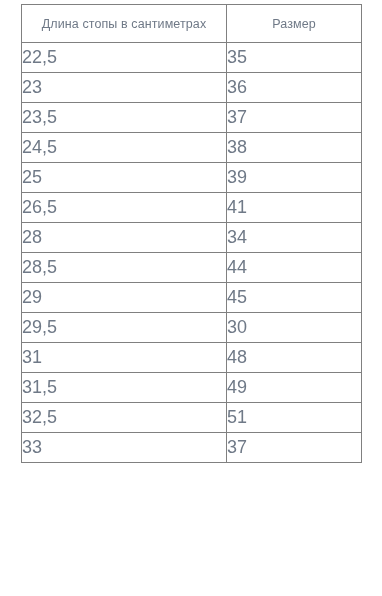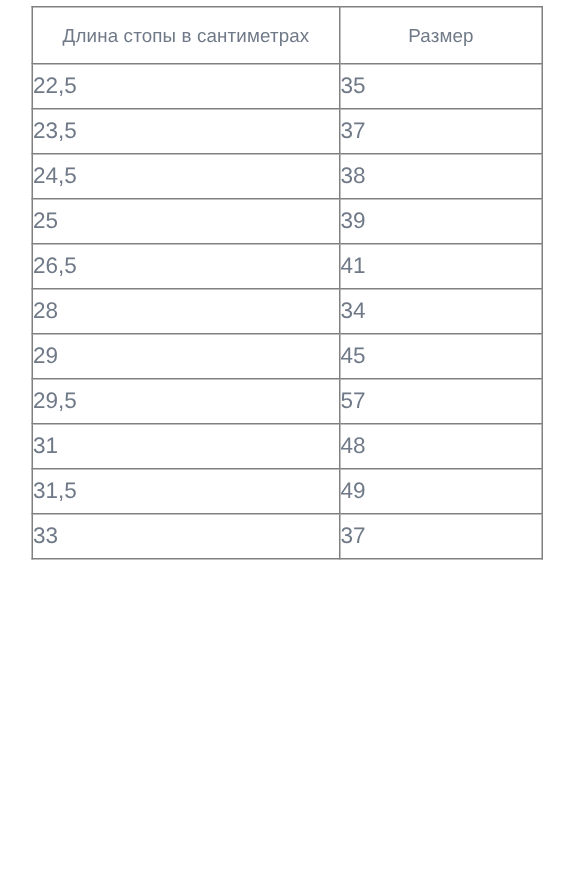--- a/index.html
+++ b/index.html
@@ -39,21 +39,21 @@
     font-weight: normal;
     padding: 0;
   }
   #size-table th {
     height: 37px;
     font-size: 12.5px;
     letter-spacing: 0.1px;
   }
   #size-table td {
     height: 29px;
-    font-size: 15px;
+    font-size: 18px;
   }
 </style>
 </head>
 <body>
 
 <div id="page">
 
   <table id="size-table">
     <colgroup>
       <col class="col-length">
@@ -64,54 +64,66 @@
         <th>Длина стопы в сантиметрах</th>
         <th>Размер</th>
       </tr>
     </thead>
     <tbody id="table-body">
         <tr>
           <td>22,5</td>
           <td>35</td>
         </tr>
         <tr>
+          <td>23</td>
+          <td>36</td>
+        </tr>
+        <tr>
           <td>23,5</td>
           <td>37</td>
         </tr>
         <tr>
           <td>24,5</td>
           <td>38</td>
         </tr>
         <tr>
           <td>25</td>
           <td>39</td>
         </tr>
         <tr>
           <td>26,5</td>
           <td>41</td>
         </tr>
         <tr>
           <td>28</td>
           <td>34</td>
         </tr>
         <tr>
+          <td>28,5</td>
+          <td>44</td>
+        </tr>
+        <tr>
           <td>29</td>
           <td>45</td>
         </tr>
         <tr>
           <td>29,5</td>
-          <td>57</td>
+          <td>30</td>
         </tr>
         <tr>
           <td>31</td>
           <td>48</td>
         </tr>
         <tr>
           <td>31,5</td>
           <td>49</td>
+        </tr>
+        <tr>
+          <td>32,5</td>
+          <td>51</td>
         </tr>
         <tr>
           <td>33</td>
           <td>37</td>
         </tr>
       </tbody>
   </table>
 
 </div>
 

